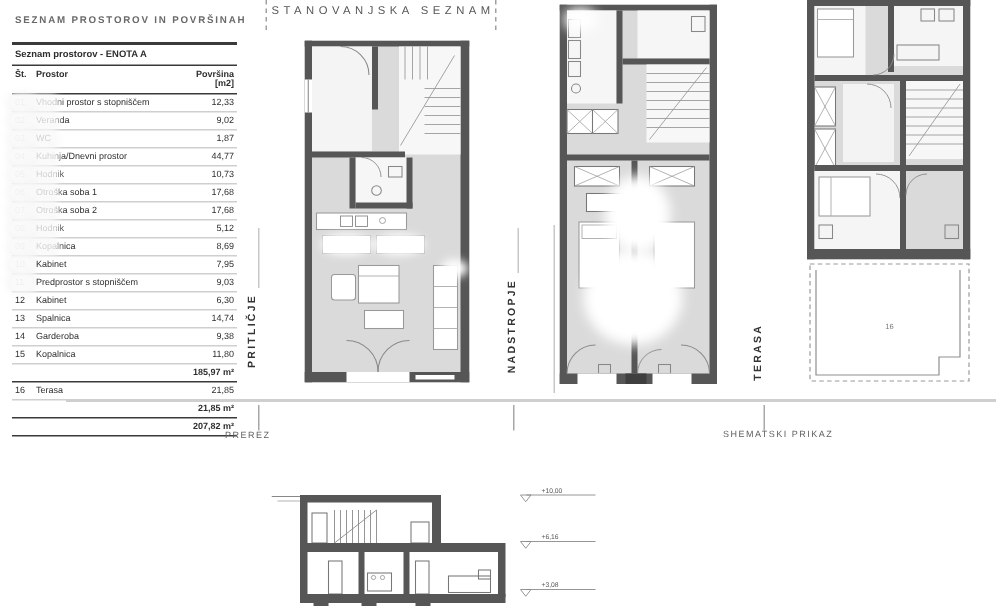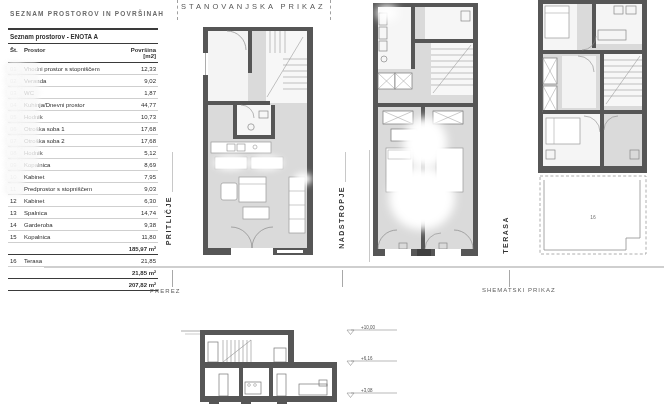--- a/index.html
+++ b/index.html
@@ -139,21 +139,21 @@
     <div class="row">
         <span class="c-num">16</span>
         <span class="c-name">Terasa</span>
         <span class="c-area">21,85</span>
       </div>
 
     <div class="sumrow">21,85 m²</div>
     <div class="sumrow">207,82 m²</div>
   </div>
 
-  <div class="unit-label">STANOVANJSKA PRIKAZ</div>
+  <div class="unit-label">STANOVANJSKA SEZNAM</div>
   <div class="dash-tick" style="left:177px;top:0;height:20px;"></div>
   <div class="dash-tick" style="left:330px;top:0;height:20px;"></div>
 
   <svg class="plan" style="left:203px;top:27px;" width="110" height="228" viewBox="0 0 110 228">
     <defs>
         <filter id="b1" x="-60%" y="-60%" width="220%" height="220%">
           <feGaussianBlur stdDeviation="3"></feGaussianBlur>
         </filter>
       </defs>
     <rect x="0" y="0" width="110" height="228" fill="#dadada"></rect>

